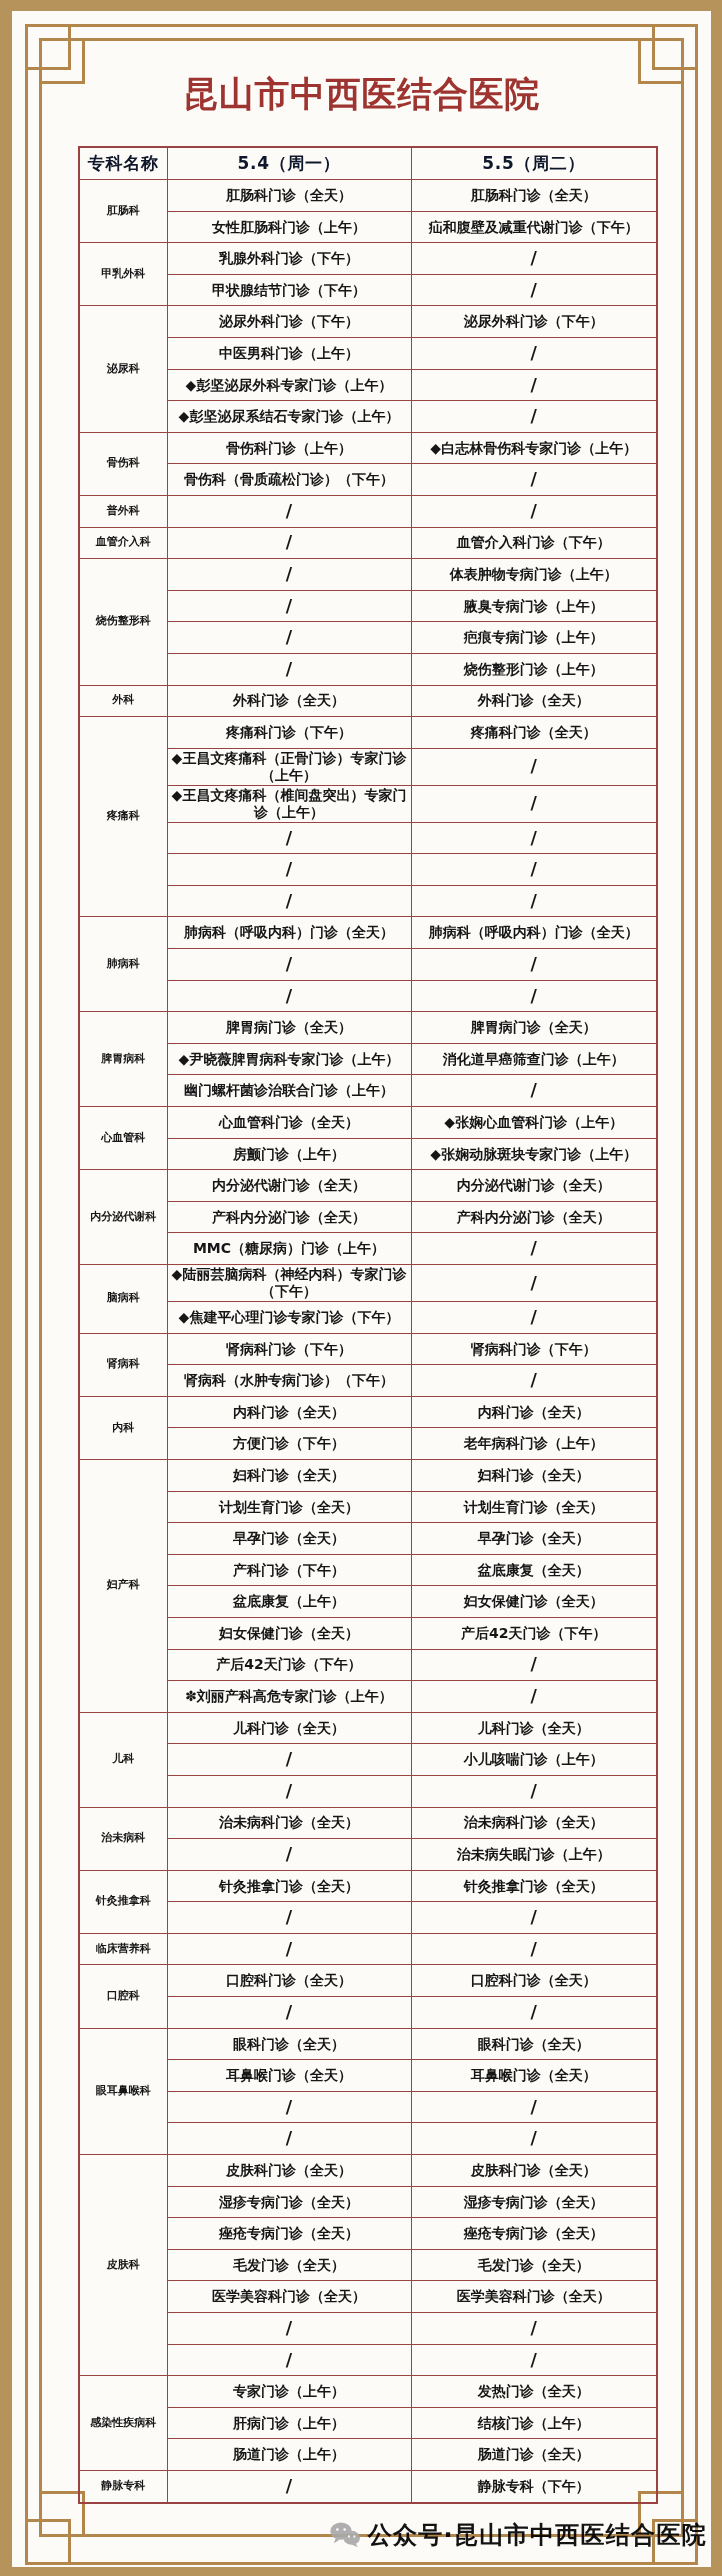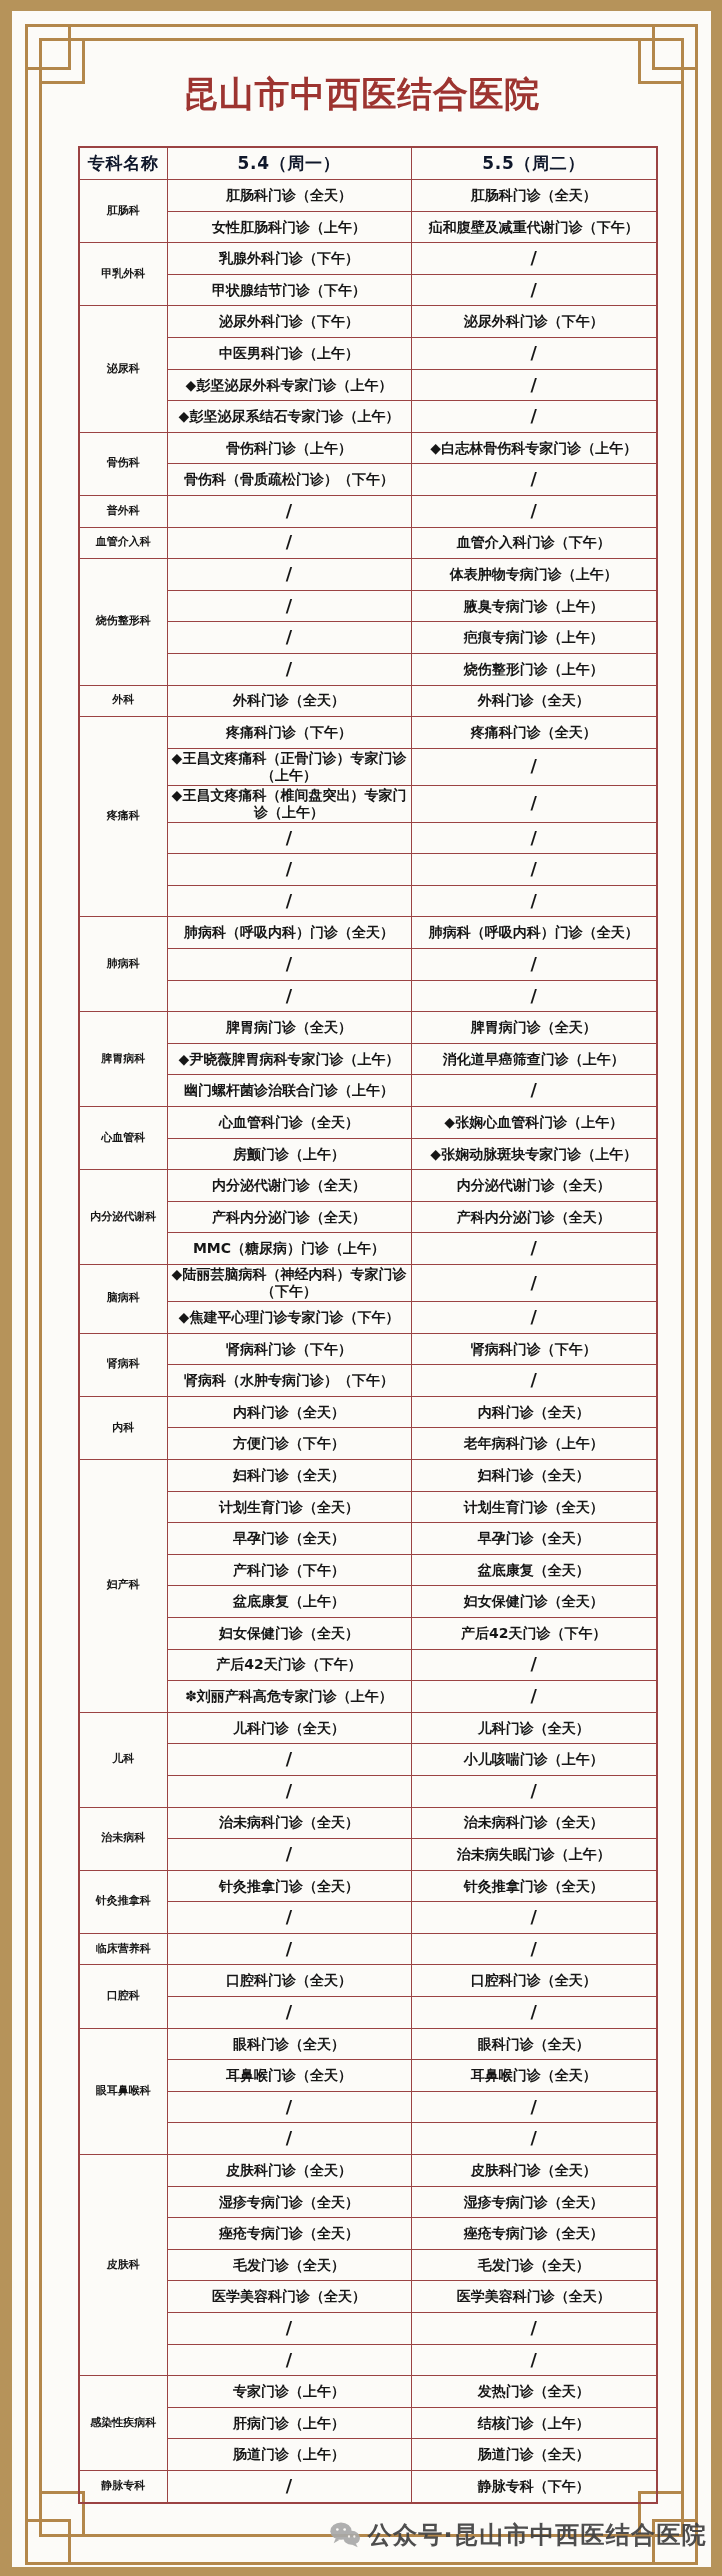--- a/index.html
+++ b/index.html
@@ -29,21 +29,21 @@
   }
   .sched-table th, .sched-table td { border:1.3px solid #9b4343; text-align:center; vertical-align:middle; }
   .sched-table th { height:31px; font-size:17px; color:#0f172a; font-weight:bold; letter-spacing:0.7px; padding:0 1.3px; }
   .sched-table td { height:28px; font-size:14px; line-height:16.7px; color:#161616; font-weight:bold; padding:1.3px 4px; }
   .sched-table td.dept { font-size:11px; padding:1.3px 1.3px; }
   .sched-table td.slash { font-size:17.4px; font-weight:600; }
 
   .watermark {
     position:absolute; right:16px; bottom:25.4px;
     display:flex; align-items:center; gap:6.7px;
-    color:#404040; font-size:24px; font-weight:bold; letter-spacing:1.3px; opacity:0.92;
+    color:#000000; font-size:24px; font-weight:bold; letter-spacing:1.3px; opacity:0.92;
     white-space:nowrap;
   }
   .wechat-icon { width:32px; height:27px; flex:0 0 auto; }
 </style>
 </head>
 <body>
 
 <div class="page">
   <div class="panel"></div>
 

